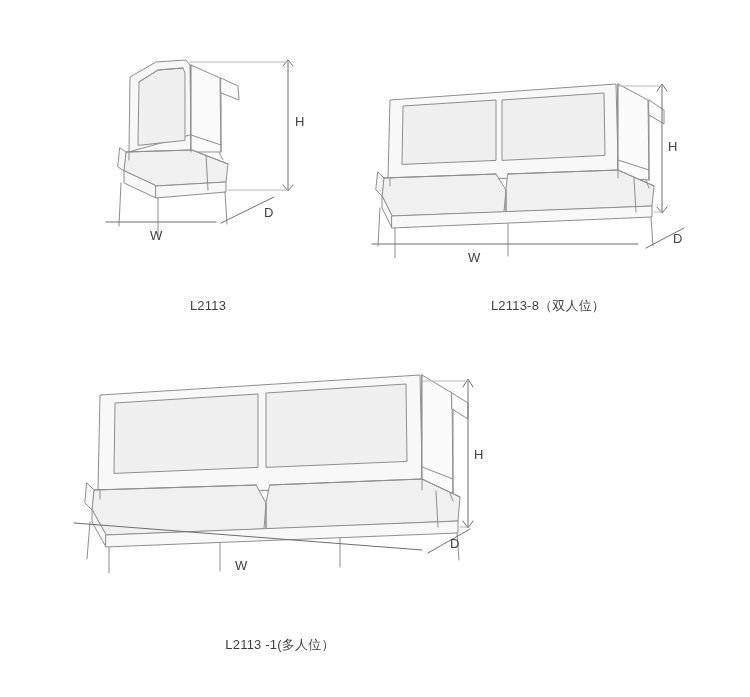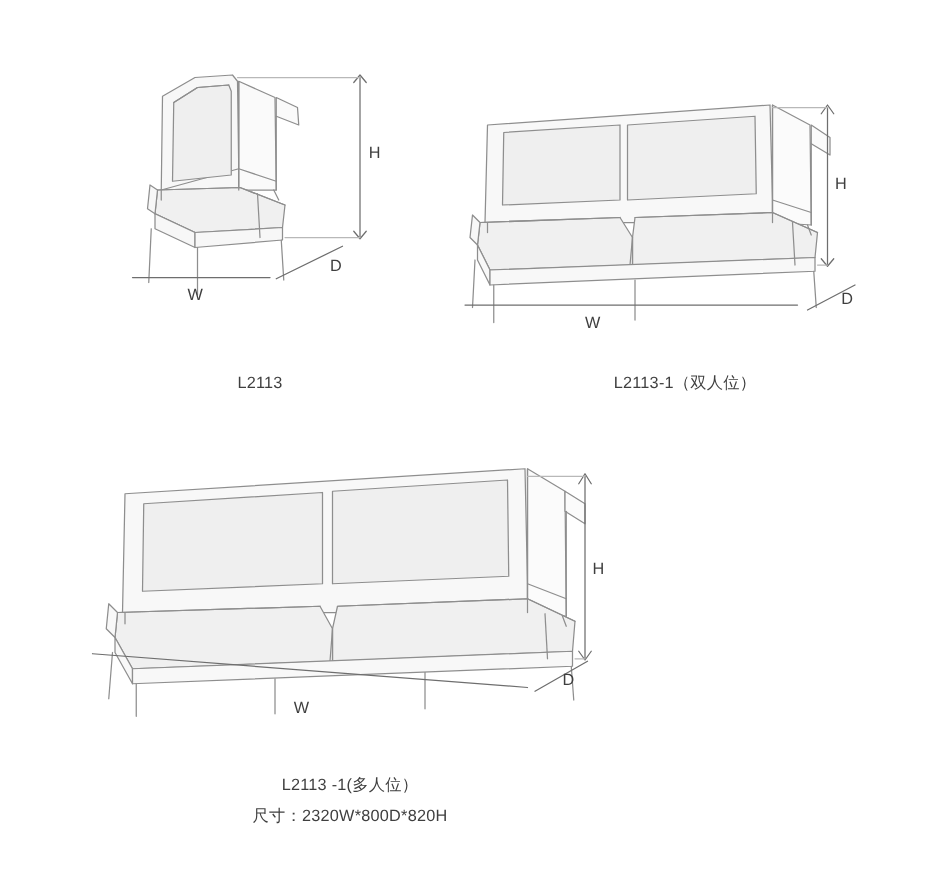--- a/index.html
+++ b/index.html
@@ -162,21 +162,21 @@
 
         <path d="M278 188 L316 168" stroke="#6e6e6e"></path>
       </svg>
       <div class="dimlabel" style="left:300px; top:79px;">H</div>
       <div class="dimlabel" style="left:100px; top:190px;">W</div>
       <div class="dimlabel" style="left:305px; top:171px;">D</div>
     </div>
   </div>
 
   <div class="caption" style="position:absolute; left:388px; top:295px; width:320px;">
-    <span class="name">L2113-1（双人位）</span>
+    <span class="name">L2113-8（双人位）</span>
   </div>
 
   <div class="item" style="left:70px; top:355px; width:420px; height:220px;">
     <div class="fig">
       <svg width="420" height="220" viewBox="0 0 420 220" fill="none" stroke="#8e8e8e" stroke-width="1" stroke-linejoin="round" stroke-linecap="round">
 
         <path d="M28 135 L30 40 L350 20 L352 112 L352 135 Z" fill="#f8f8f8"></path>
 
         <path d="M44 118 L45 48 L188 39 L188 112 Z" fill="#efefef"></path>
         <path d="M196 112 L196 38 L336 29 L337 106 Z" fill="#efefef"></path>
@@ -218,18 +218,17 @@
         <path d="M4 168 L352 195" stroke="#6e6e6e"></path>
 
         <path d="M358 196 L400 172" stroke="#6e6e6e" transform="translate(0,2)"></path>
       </svg>
       <div class="dimlabel" style="left:404px; top:92px;">H</div>
       <div class="dimlabel" style="left:165px; top:203px;">W</div>
       <div class="dimlabel" style="left:380px; top:181px;">D</div>
     </div>
   </div>
 
-  <div class="caption" style="position:absolute; left:130px; top:617px; width:300px;">
+  <div class="caption" style="position:absolute; left:130px; top:634px; width:300px;">
     <span class="name">L2113 -1(多人位）</span>
-    <span class="dims">尺寸：2320W*800D*820H</span>
   </div>
 
 </div>
 
 </body></html>

